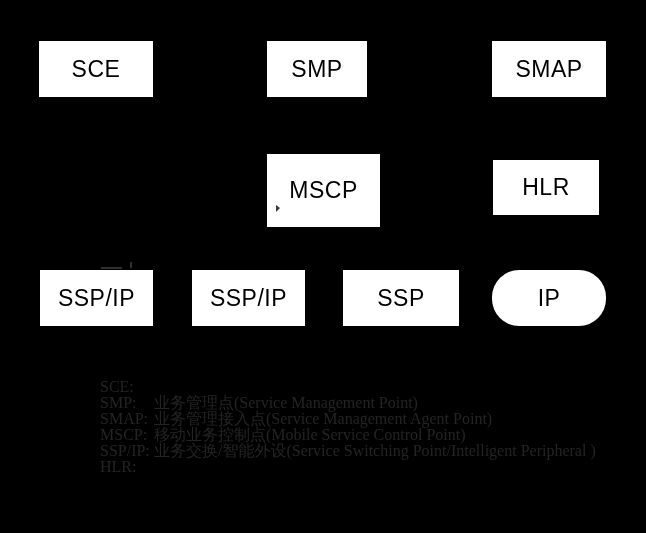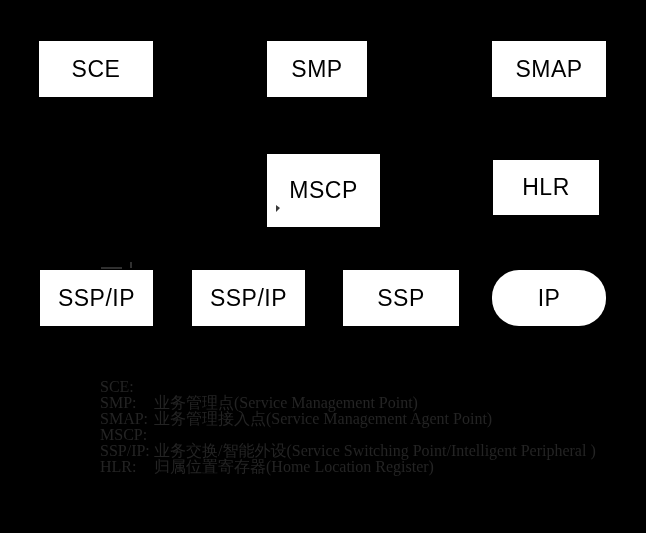--- a/index.html
+++ b/index.html
@@ -117,23 +117,23 @@
       <div class="legend-row">
         <span class="abbr">SMP:</span>
         <span class="desc">业务管理点(Service Management Point)</span>
       </div>
       <div class="legend-row">
         <span class="abbr">SMAP:</span>
         <span class="desc">业务管理接入点(Service Management Agent Point)</span>
       </div>
       <div class="legend-row">
         <span class="abbr">MSCP:</span>
+        <span class="desc">移动业务控制点(Mobile Service Control Point)</span>
       </div>
       <div class="legend-row">
         <span class="abbr">SSP/IP:</span>
         <span class="desc">业务交换/智能外设(Service Switching Point/Intelligent Peripheral )</span>
       </div>
       <div class="legend-row">
         <span class="abbr">HLR:</span>
-        <span class="desc">归属位置寄存器(Home Location Register)</span>
       </div>
     </div>
 </div>
 
 </body></html>

